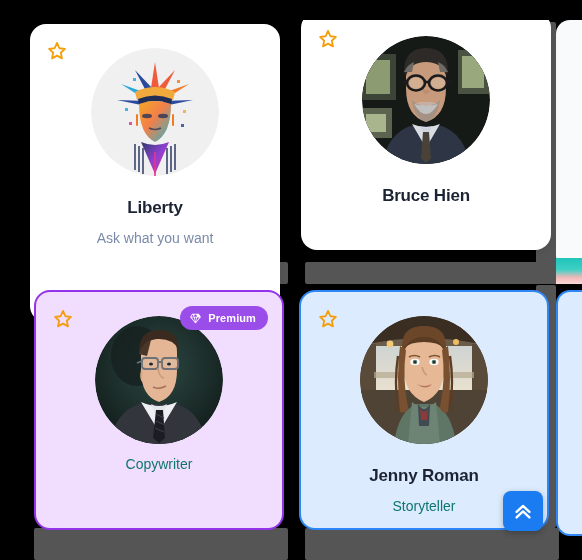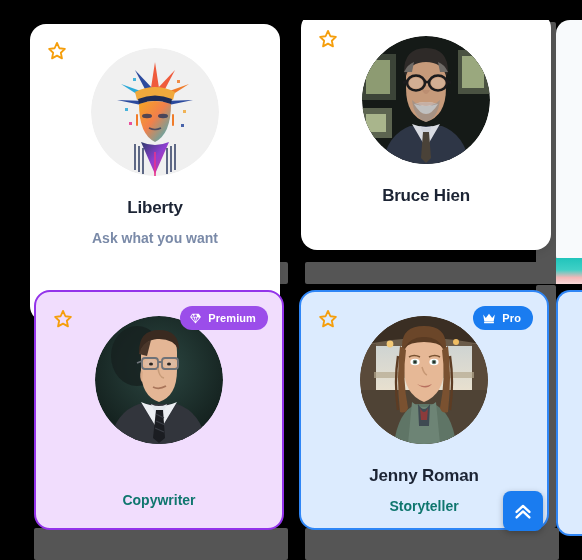--- a/index.html
+++ b/index.html
@@ -83,21 +83,20 @@
   }
 
   .card-plain .card-inner {
     background: #ffffff;
     box-shadow: 0 2px 10px rgba(0,0,0,0.10);
   }
 
   .card-premium .card-inner {
     background: #f1ddfd;
     border: 2px solid #9333ea;
-    gap: 36px;
   }
 
   .card-pro .card-inner {
     background: #dcebfe;
     border: 2px solid #2f86f6;
   }
 
   .card-c1 { left: 30px;  top: 24px;  height: 298px; }
   .card-c2 { left: 301px; top: 12px;  height: 238px; }
   .card-c3 { left: 34px;  top: 290px; height: 240px; }
@@ -161,21 +160,21 @@
     font-size: 17px;
     font-weight: 700;
     color: #1c2434;
     text-align: center;
     line-height: 1.2;
     letter-spacing: -0.2px;
   }
   .person-role {
     margin-top: 12px;
     font-size: 14px;
-    font-weight: 700;
+    font-weight: 400;
     color: #7a8aa8;
     text-align: center;
     line-height: 1.2;
   }
   .card-premium .person-role,
   .card-pro .person-role { color: #0f766e; }
 
   
   .scroll-top {
     position: absolute;
@@ -398,29 +397,20 @@
       <div class="person-role">Copywriter</div>
     </div>
   </div>
 
   <div class="card card-pro card-c4">
     <div class="card-inner">
       <div class="star-btn">
         <svg width="22" height="22" viewBox="0 0 24 24" fill="none" stroke="#f59e0b" stroke-width="2" stroke-linejoin="round" stroke-linecap="round">
           <path d="M12 3.2 L14.6 9 L20.6 9.7 L16.2 13.9 L17.4 20 L12 17 L6.6 20 L7.8 13.9 L3.4 9.7 L9.4 9 Z"></path>
         </svg>
-      </div>
-      <div class="badge badge-pro">
-        <span>
-          <svg width="14" height="12" viewBox="0 0 24 20" fill="#ffffff">
-            <path d="M2 4 L6.5 10 L12 2.5 L17.5 10 L22 4 L20 16 H4 Z"></path>
-            <rect x="3.5" y="16.6" width="17" height="2.6" rx="1"></rect>
-          </svg>
-        </span>
-        <span class="badge-label">Pro</span>
       </div>
       <div class="avatar">
         <svg viewBox="0 0 128 128" xmlns="http://www.w3.org/2000/svg">
           <defs>
             <clipPath id="clipD">
                 <circle cx="64" cy="64" r="64"></circle>
               </clipPath>
             <linearGradient id="skyD" x1="0" y1="0" x2="0" y2="1">
               <stop offset="0%" stop-color="#cfd4d2"></stop>
               <stop offset="100%" stop-color="#e8e0cf"></stop>

